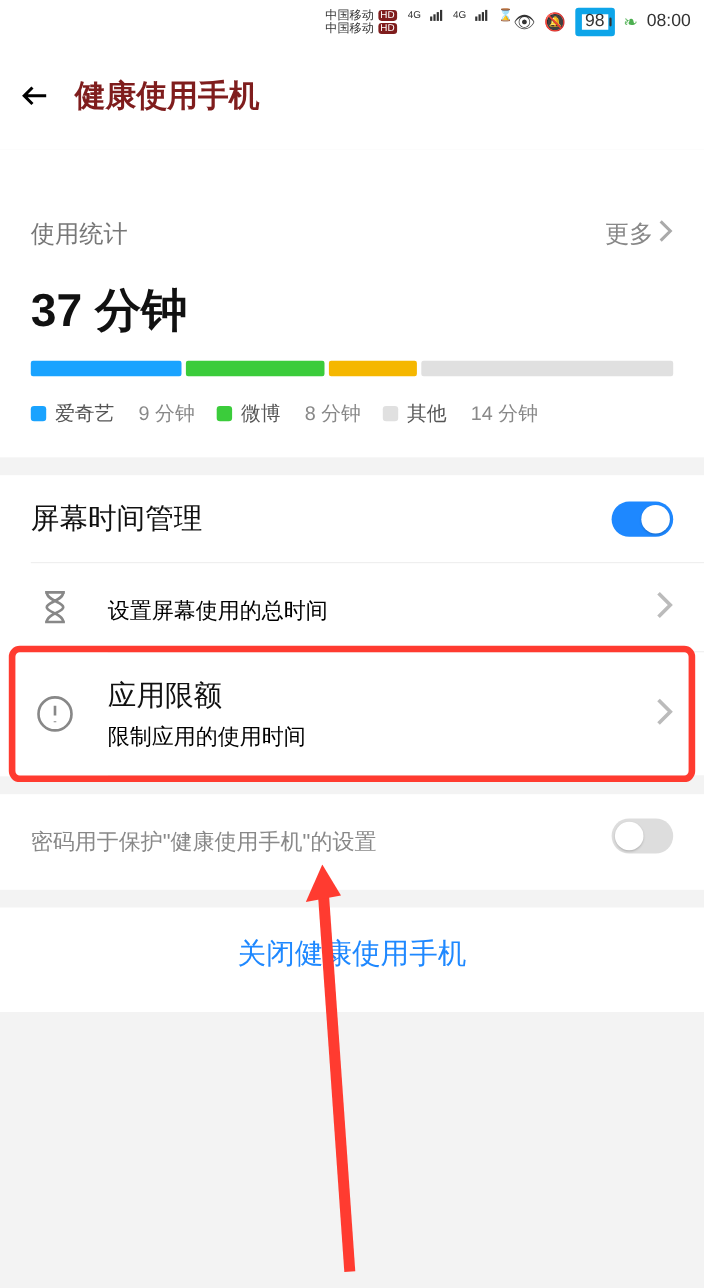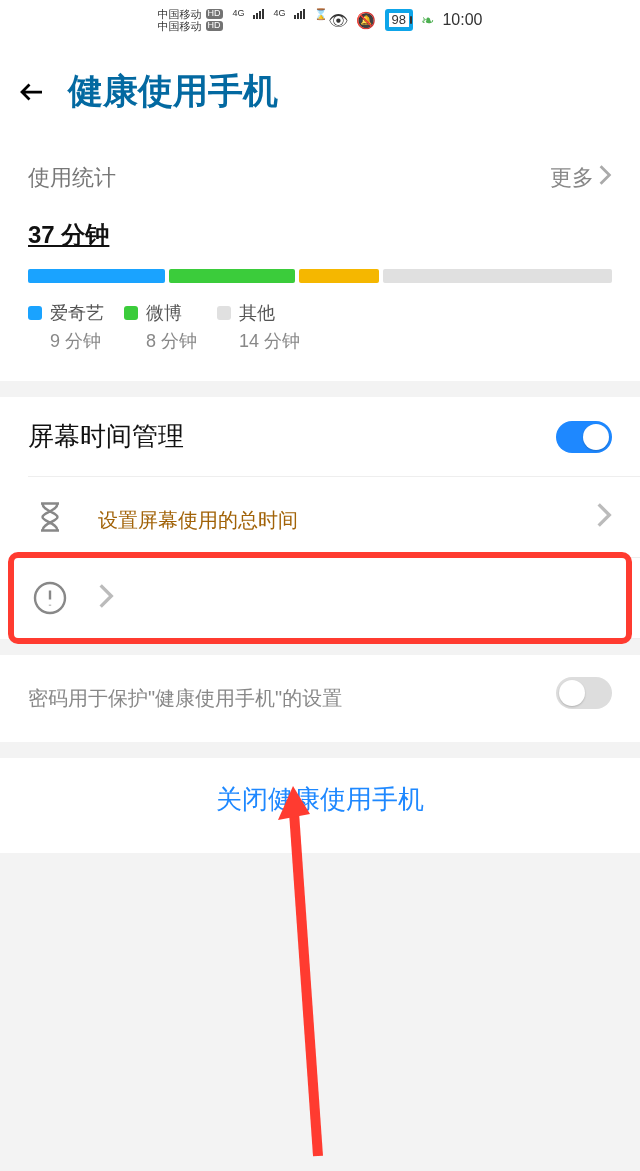--- a/index.html
+++ b/index.html
@@ -1,60 +1,60 @@
 <!DOCTYPE html>
 <html><head>
 <meta charset="utf-8">
 <style>
   * { margin: 0; padding: 0; box-sizing: border-box; font-family: -apple-system, "Helvetica Neue", Arial, "PingFang SC", "Microsoft YaHei", sans-serif; }
   body { width: 640px; height: 1171px; background: #f3f3f3; overflow: hidden; position: relative; }
 
   
-  .status-bar { height: 40px; background: #fff; display: flex; align-items: center; justify-content: center; padding: 16px 12px; font-size: 14px; color: #333; }
+  .status-bar { height: 40px; background: #fff; display: flex; align-items: center; justify-content: flex-end; padding: 16px 12px; font-size: 14px; color: #333; }
   .status-left { display: flex; flex-direction: column; line-height: 1.1; font-size: 11px; }
   .status-left .row { display: flex; align-items: center; gap: 4px; }
-  .hd-badge { background:#737373;color:#fff;border-radius:3px;padding:0 2px;font-size:9px; }
+  .hd-badge { background:#7f1d1d;color:#fff;border-radius:3px;padding:0 2px;font-size:9px; }
   .sig { display:inline-flex; align-items:flex-end; gap:1px; margin-left:4px;}
   .sig span { width:2px; background:#333; display:inline-block;}
   .sig span:nth-child(1){height:4px;} .sig span:nth-child(2){height:6px;} .sig span:nth-child(3){height:8px;} .sig span:nth-child(4){height:10px;}
   .status-right { display: flex; align-items: center; gap: 8px; font-size: 16px; }
-  .battery-box { border:4px solid #0ea5e9; border-radius:3px; padding:0 3px; font-size:13px; line-height:14px; position:relative;}
+  .battery-box { border:6px solid #0ea5e9; border-radius:3px; padding:0 3px; font-size:16px; line-height:14px; position:relative;}
   .battery-box::after{content:"";position:absolute;right:-3px;top:3px;width:2px;height:8px;background:#333;border-radius:1px;}
   .leaf { color:#4caf50; }
 
   
   .header { background:#fff; display:flex; align-items:center; padding: 28px 20px 30px 14px; gap: 18px; }
   .back-arrow { width:36px; height:36px; display:flex; align-items:center; justify-content:center; }
   .back-arrow svg { width:30px; height:30px; stroke:#000; stroke-width:2.2; fill:none; }
-  .title { font-size: 35px; font-weight: 600; color:#0369a1; }
+  .title { font-size: 28px; font-weight: 600; color:#7f1d1d; }
 
   
   .card { background:#fff; }
   .section-gap { height: 16px; background:#f3f3f3; }
   .usage { padding: 18px 28px 28px 28px; }
-  .usage-head { display:flex; justify-content:space-between; align-items:flex-end; }
+  .usage-head { display:flex; justify-content:space-between; align-items:flex-end;margin-top:44px; }
   .usage-head .lbl { color:#777; font-size:22px; }
   .usage-head .more { color:#888; font-size:22px; display:flex; align-items:center; gap:4px;}
   .chev { display:inline-block; }
   .chev svg { width:14px; height:22px; stroke:#aaa; stroke-width:2.5; fill:none; }
-  .total-time { font-size: 24px; font-weight:600; color:#111; margin-top: 26px; text-decoration: underline; }
+  .total-time { font-size: 42px; font-weight:600; color:#111; margin-top: 26px; }
   .bar { display:flex; height:14px; margin-top:18px; gap:4px; }
   .bar div { border-radius:2px; }
   .legend { display:flex; margin-top:18px; gap:20px; }
-  .legend-item { display:flex; flex-direction:column; align-items:flex-start; }
+  .legend-item { display:flex; flex-direction:row; align-items:flex-end; }
   .legend-top { display:flex; align-items:center; gap:8px; font-size:18px; color:#555;}
   .swatch { width:14px;height:14px;border-radius:3px; }
   .legend-sub { font-size:18px; color:#888; margin-left:22px; margin-top:4px; }
 
   
   .list { background:#fff; }
   .row-item { display:flex; align-items:center; padding:22px 28px; }
   .row-item.plain { justify-content:space-between;align-items:center; }
   .row-title { font-size:26px; color:#111; }
-  .row-sub { font-size:20px; color:#a16207; margin-top:6px; }
+  .row-sub { font-size:20px; color:#000000; margin-top:6px; }
   .row-texts { flex:1; }
   .row-icon { width:44px; margin-right:26px; display:flex; align-items:center; justify-content:center; }
   .row-icon svg { width:36px; height:36px; stroke:#888; stroke-width:1.6; fill:none; }
   .divider { height:1px; background:#eee; margin-left:98px; }
   .divider.full { margin-left:28px; }
   .chev-big svg { width:16px; height:28px; stroke:#bbb; stroke-width:2.5; fill:none; }
 
   
   .toggle { width:56px; height:32px; border-radius:16px; position:relative; }
   .toggle.on { background:#1e88ff; }
@@ -107,21 +107,21 @@
     <div class="row">
         <span>中国移动</span>
         <span class="hd-badge">HD</span>
       </div>
   </div>
   <div class="status-right">
     <span>👁</span>
     <span>🔕</span>
     <span class="battery-box">98</span>
     <span class="leaf">❧</span>
-    <span>10:00</span>
+    <span>08:00</span>
   </div>
 </div>
 
 <div class="header card">
   <div class="back-arrow">
     <svg viewBox="0 0 24 24">
         <path d="M20 12H4M10 6l-6 6 6 6"></path>
       </svg>
   </div>
   <div class="title">健康使用手机</div>
@@ -196,20 +196,24 @@
   <div class="divider"></div>
 
   <div class="highlight-wrap">
     <div class="row-item">
       <div class="row-icon">
         <svg viewBox="0 0 24 24">
             <circle cx="12" cy="12" r="10"></circle>
             <path d="M12 7v6M12 16.5v.5"></path>
           </svg>
       </div>
+      <div class="row-texts">
+        <div class="row-title">应用限额</div>
+        <div class="row-sub">限制应用的使用时间</div>
+      </div>
       <span class="chev-big"><svg viewBox="0 0 12 20">
             <path d="M2 2l8 8-8 8"></path>
           </svg></span>
     </div>
     <div class="highlight"></div>
   </div>
   <div class="divider"></div>
 
 </div>
 

